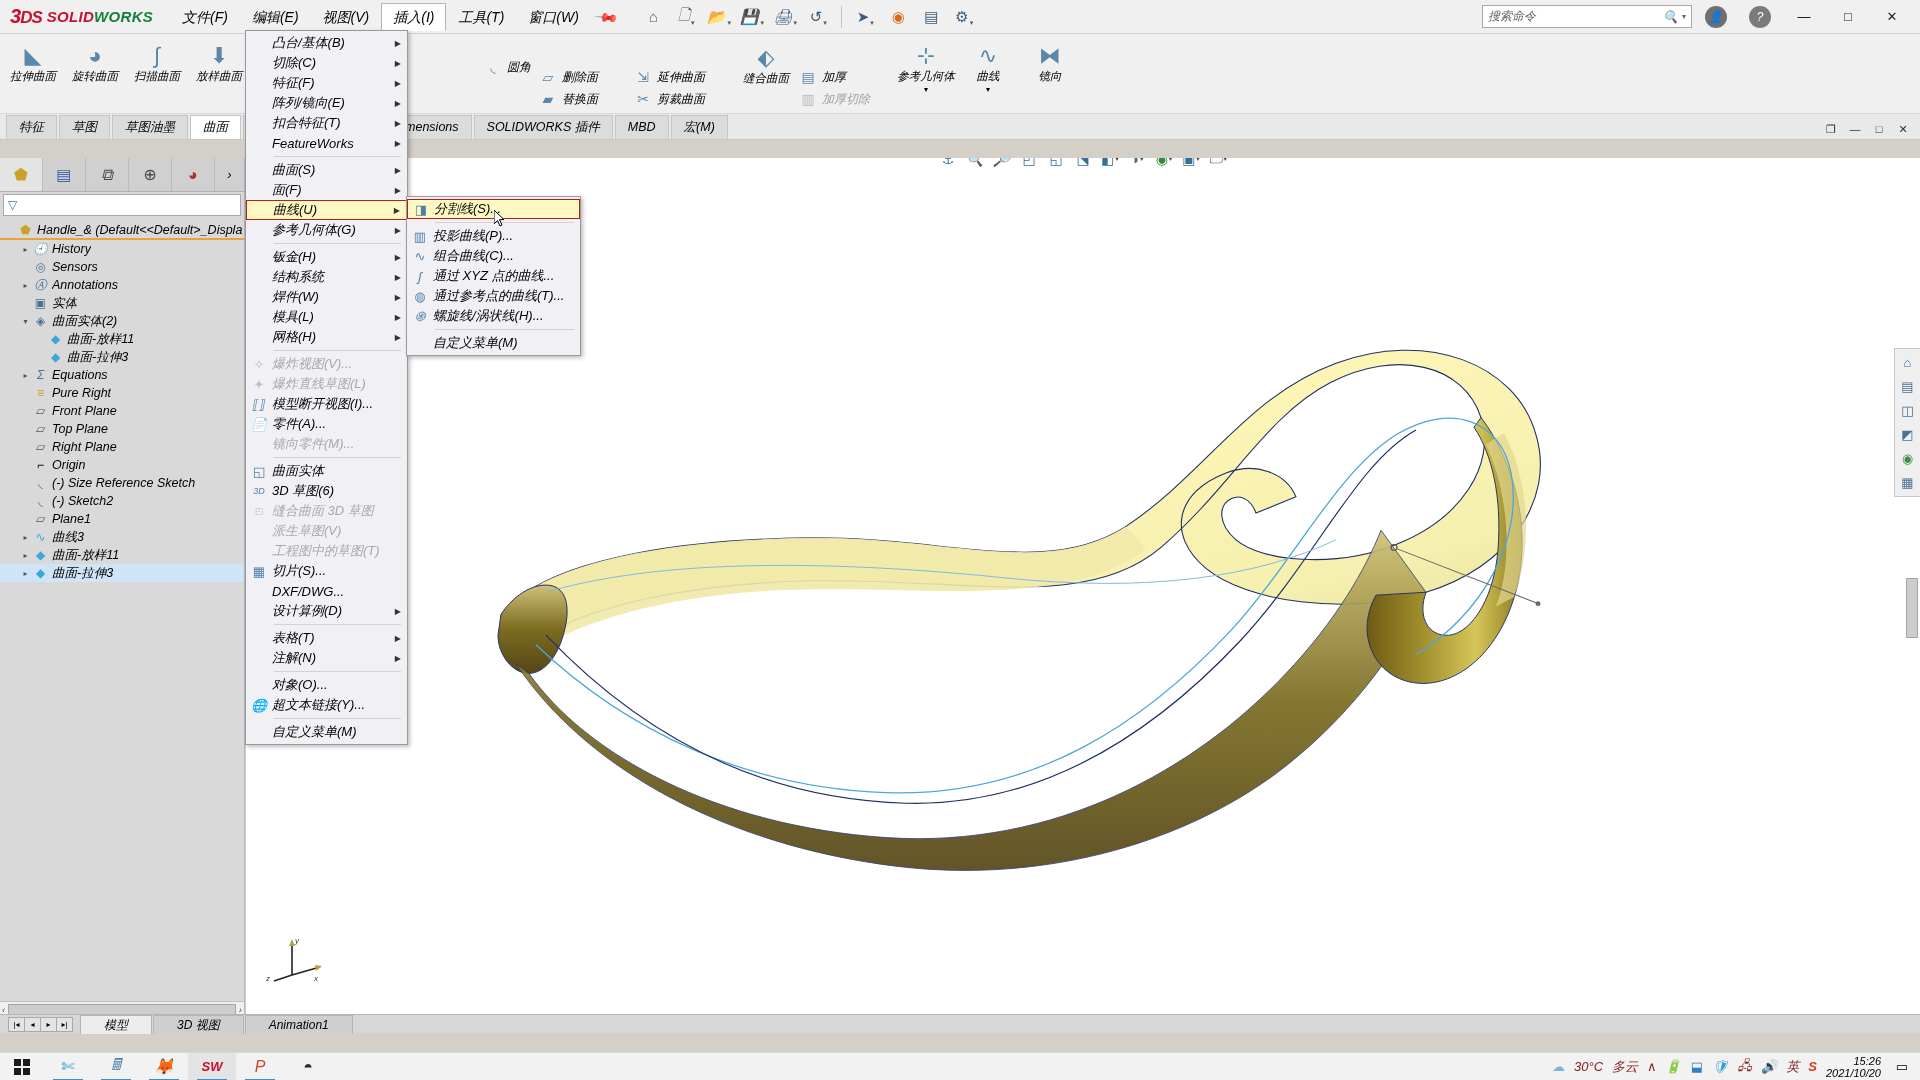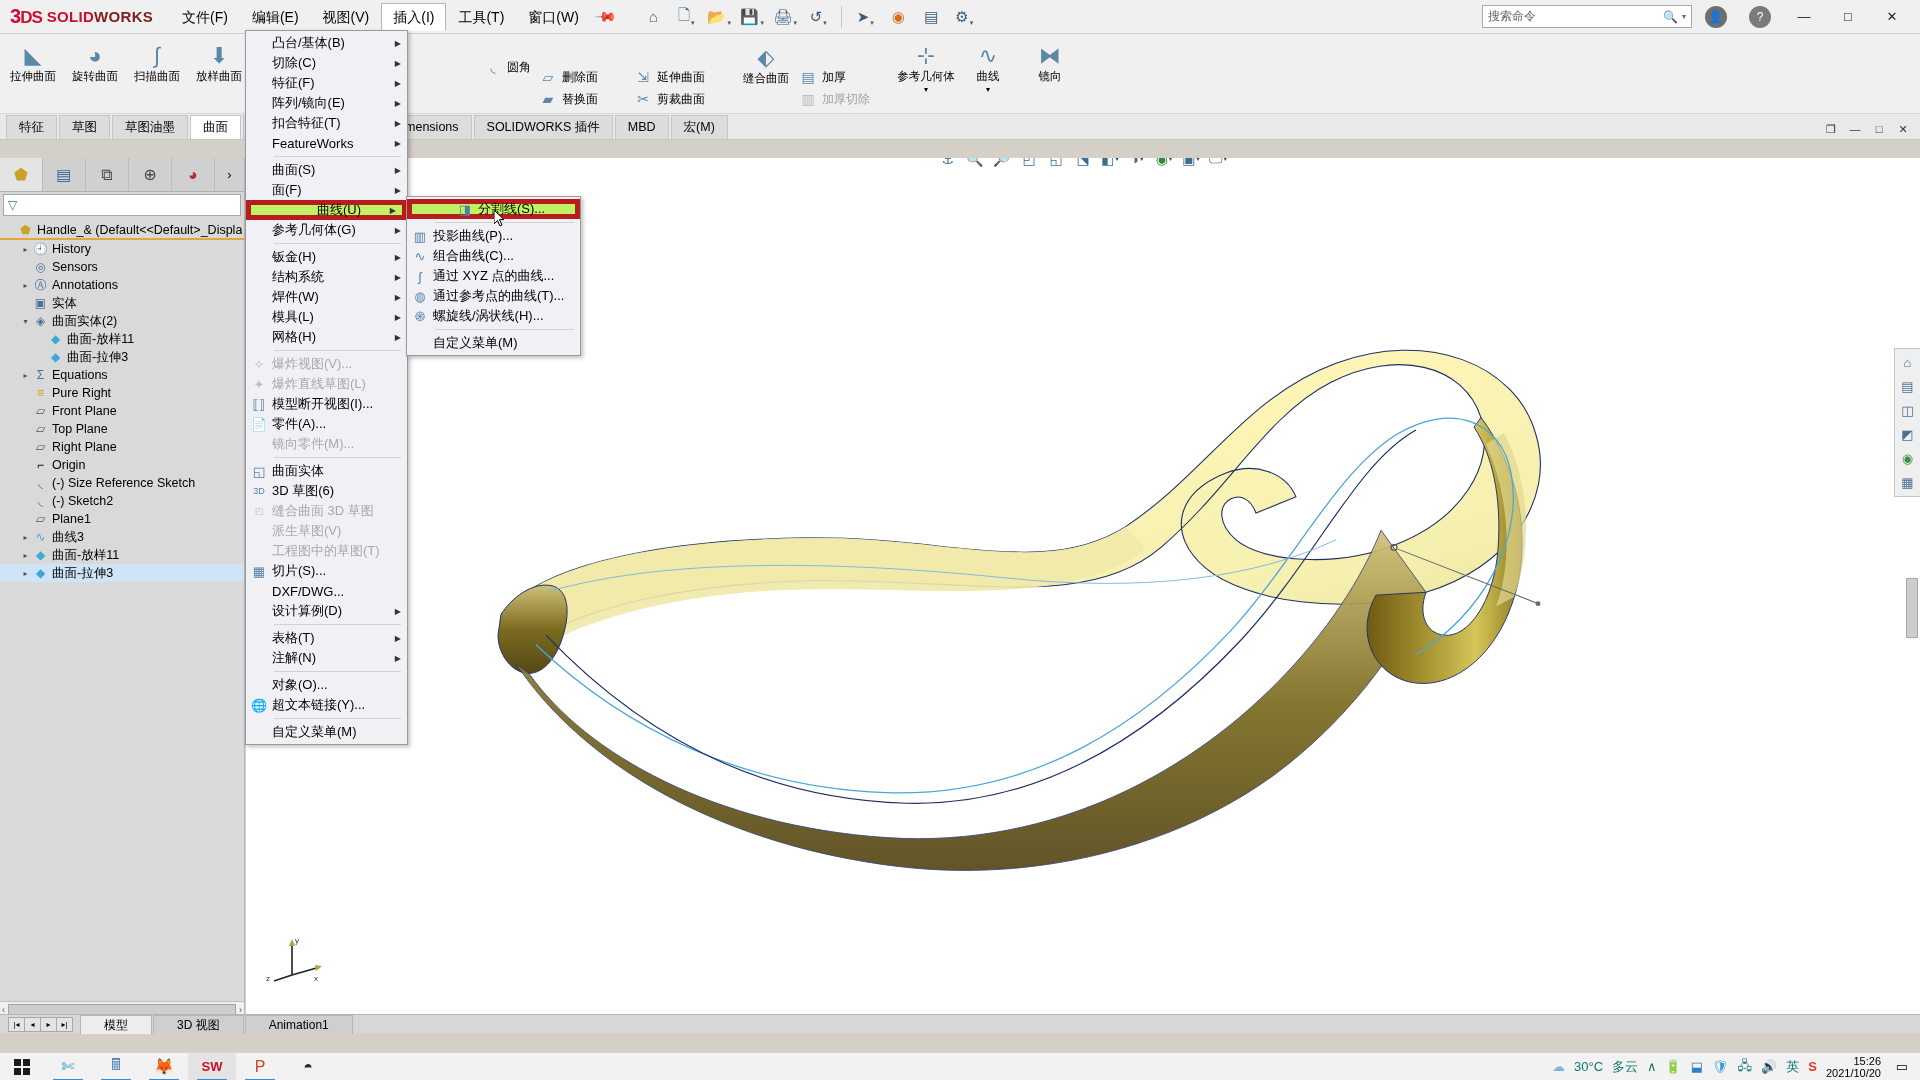--- a/index.html
+++ b/index.html
@@ -2,33 +2,33 @@
 <html><head>
 <meta charset="utf-8">
 <style>
   * { box-sizing: border-box; margin: 0; padding: 0; }
   html, body {
     width: 1920px; height: 1080px; overflow: hidden;
     font-family: "Liberation Sans", "DejaVu Sans", sans-serif;
     font-size: 13px; color: #000; background: #d4d0c8;
     -webkit-font-smoothing: antialiased;
   }
-  #app { position: relative; width: 1920px; height: 1080px; }
+  #app { position: relative; width: 1920px; height: 1080px; font-style: italic; }
 
   
   .titlebar {
     position: absolute; left:0; top:0; width:1920px; height:34px;
     background: #f0f0f0; border-bottom: 1px solid #cfcfcf;
     display: flex; align-items: center;
   }
   .ds-logo { display:flex; align-items:center; padding-left:10px; gap:5px; width:150px;}
   .ds-mark { color:#c8102e; font-size:20px; font-weight:bold; letter-spacing:-1px; }
   .ds-text { font-size:15px; font-weight:bold; letter-spacing:.3px; }
   .ds-text .b { color:#c8102e; }
-  .ds-text .g { color:#7f1d1d; }
+  .ds-text .g { color:#15803d; }
   .menubar { display:flex; align-items:center; height:34px; margin-left:20px; }
   .menubar .mi {
     padding: 5px 11px; font-size:14px; cursor:default; white-space:nowrap;
     border:1px solid transparent; line-height:16px;
   }
   .menubar .mi.active { background:#fff; border:1px solid #b5b5b5; border-bottom-color:#fff; }
   .pin { margin-left:6px; color:#444; font-size:14px; transform: rotate(45deg); }
   .tb-icons { display:flex; align-items:center; gap:3px; margin-left:24px; }
   .tbtn {
     width:30px; height:26px; display:flex; align-items:center; justify-content:center;
@@ -177,41 +177,41 @@
   .taskbar {
     position:absolute; left:0; bottom:0; width:1920px; height:28px;
     background:#f2f2f2; border-top:1px solid #d7d7d7;
     display:flex; align-items:center; font-size:12px;
   }
   .tb-start { width:44px;height:28px;display:flex;align-items:center;justify-content:center; }
   .tb-app { width:48px;height:28px;display:flex;align-items:center;justify-content:center;
             position:relative; font-size:16px; cursor:default; }
   .tb-app .run { position:absolute; bottom:0; left:9px; right:9px; height:2px; background:#3a8fd4; }
   .tb-tray { margin-left:auto; display:flex; align-items:center; gap:9px; padding-right:6px; }
-  .tray-i { font-size:13px; color:#0f766e; display:flex; align-items:center; }
+  .tray-i { font-size:13px; color:#7f1d1d; display:flex; align-items:center; }
   .clock { display:flex; flex-direction:column; align-items:flex-end; line-height:12px; font-size:11px; }
   .notify { width:24px;height:22px;display:flex;align-items:center;justify-content:center;font-size:13px;}
 
   
   .menu {
     position:absolute; background:#f1f0f5; border:1px solid #9a9a9a;
     box-shadow: 2px 2px 4px rgba(0,0,0,.25); z-index:50; padding:2px 0;
     font-size:13px;
   }
   .menu-item {
     display:flex; align-items:center; height:20px; padding:0 6px 0 0; white-space:nowrap;
     cursor:default; position:relative;
   }
   .menu-item .mi-ico { width:26px;height:18px;display:flex;align-items:center;justify-content:center;
                        font-size:13px; color:#4f7fa8; flex:none; }
   .menu-item .mi-lbl { flex:1; padding-right:24px; }
   .menu-item .mi-arrow { position:absolute; right:6px; font-size:8px; color:#333; }
   .menu-item.disabled { color:#a9a9a9; }
   .menu-item.disabled .mi-ico { color:#c0c0c0; }
-  .menu-item.hl { background:#bef264; border:5px solid #b91c1c; height:20px;padding-left:40px; }
+  .menu-item.hl { background:#fef9c3; border:1px solid #b91c1c; height:20px; }
   .menu-sep { height:1px; background:#d2d2d2; margin:3px 6px 3px 28px; }
 
   #insertMenu { left:245px; top:30px; width:163px; }
   #curveSubmenu { left:406px; top:196px; width:175px; }
 
   .cursor {
     position:absolute; left:494px; top:210px; width:12px; height:18px; z-index:80;
     pointer-events:none;
   }
 

